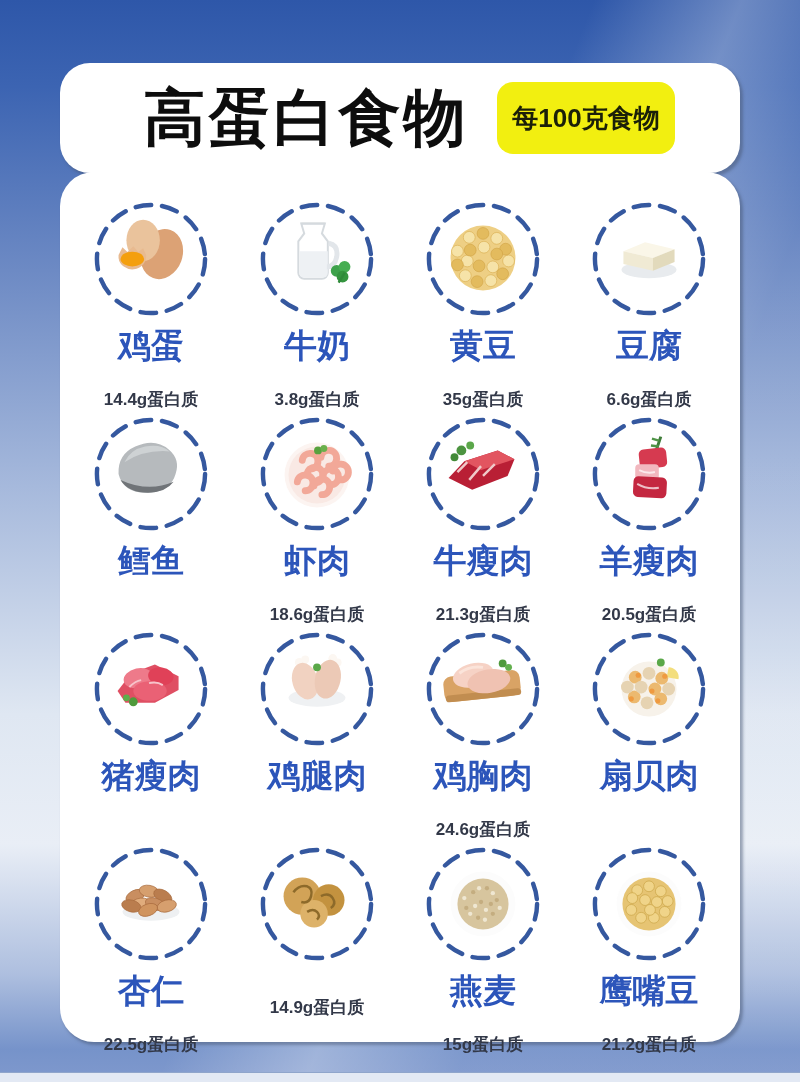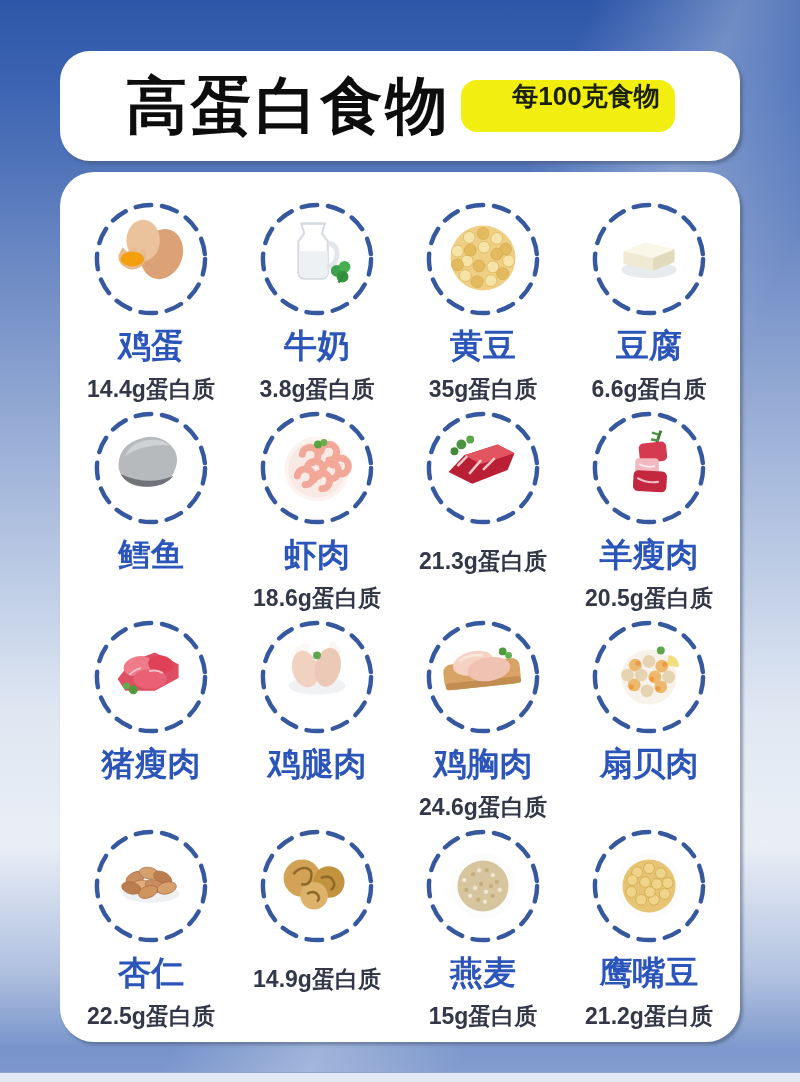--- a/index.html
+++ b/index.html
@@ -14,45 +14,44 @@
   }
   .card {
     position: absolute;
     left: 60px;
     width: 680px;
     background: #ffffff;
     box-shadow: 2.5px 3px 3px rgba(70,85,115,.5);
     box-sizing: border-box;
   }
   .header-card {
-    top: 51px; height: 110px;
+    top: 63px; height: 110px;
     border-radius: 30px;
     display: flex; align-items: center;
     padding: 0 65px 0 55px;
   }
   .title {
     flex: 1;
     text-align: center;
     font-size: 62px;
     font-weight: 900;
     letter-spacing: 3px;
     color: #0d0d0d;
     white-space: nowrap;
   }
   .badge {
     flex-shrink: 0;
-    width: 178px; height: 52px;
+    width: 178px; height: 72px;
     background: var(--badge-bg, #f2ef10);
     border-radius: 16px;
     display: flex; flex-direction: column;
-    justify-content: flex-start; align-items: center;
+    justify-content: center; align-items: center;
     font-size: 26px; font-weight: 700;
     line-height: 33px;
     color: #1b2008;
-    padding-left: 36px;
   }
   .grid-card {
     top: 172px; height: 870px;
     border-radius: 34px;
   }
   .grid {
     position: absolute;
     left: 8px; right: 8px; top: 24px; bottom: 12px;
     display: grid;
     grid-template-columns: repeat(4, 1fr);
@@ -66,22 +65,22 @@
   .circle { width: 118px; height: 118px; margin-bottom: 10px; }
   .circle svg { display: block; width: 100%; height: 100%; }
   .name {
     font-size: 33px;
     font-weight: 800;
     color: var(--name-color, #2c55ba);
     line-height: 1.12;
     white-space: nowrap;
   }
   .protein {
-    margin-top: 9px;
-    font-size: 23px;
+    margin-top: 23px;
+    font-size: 17px;
     font-weight: 600;
     color: var(--protein-color, #323848);
     white-space: nowrap;
   }
   .bottom-strip {
     position: absolute;
     left: 0; bottom: 0; width: 100%; height: 9px;
     background: #e3e9f4;
     border-top: 1px solid #8fa5cb;
   }
@@ -217,20 +216,21 @@
           <svg viewBox="0 0 120 120" xmlns="http://www.w3.org/2000/svg">
             <circle cx="38" cy="36" r="5" fill="#4c9440"></circle>
             <circle cx="47" cy="31" r="4" fill="#5ba74a"></circle>
   <circle cx="31" cy="43" r="4" fill="#438a38"></circle>
   <path d="M25 64 l16 -17 34 -11 17 9 -7 17 -36 14 z" fill="#b91f35"></path>
   <path d="M41 47 l34 -11 17 9 -34 11 z" fill="#e25560"></path>
   <path d="M34 58 l10 -10 M46 66 l12 -14 M60 62 l12 -12" stroke="#f0c9c9" stroke-width="2.5" fill="none"></path>
             <circle cx="60" cy="60" r="55" fill="none" stroke="#35589f" stroke-width="4.5" stroke-dasharray="16 11" stroke-linecap="round"></circle>
           </svg>
         </div>
+    <div class="name">牛瘦肉</div>
     <div class="protein">21.3g蛋白质</div>
   </div>
 
   <div class="cell">
     <div class="circle">
           <svg viewBox="0 0 120 120" xmlns="http://www.w3.org/2000/svg">
             <path d="M72 22 l-8 24" stroke="#3f7d39" stroke-width="3"></path>
   <path d="M70 26 l-7 -2 M70 32 l-8 -1 M68 38 l-8 0" stroke="#4f9447" stroke-width="2.5"></path>
   <rect x="50" y="34" width="28" height="20" rx="5" fill="#d63a50" transform="rotate(-6 64 44)"></rect>
   <rect x="46" y="50" width="24" height="16" rx="4" fill="#f2b8bf"></rect>

